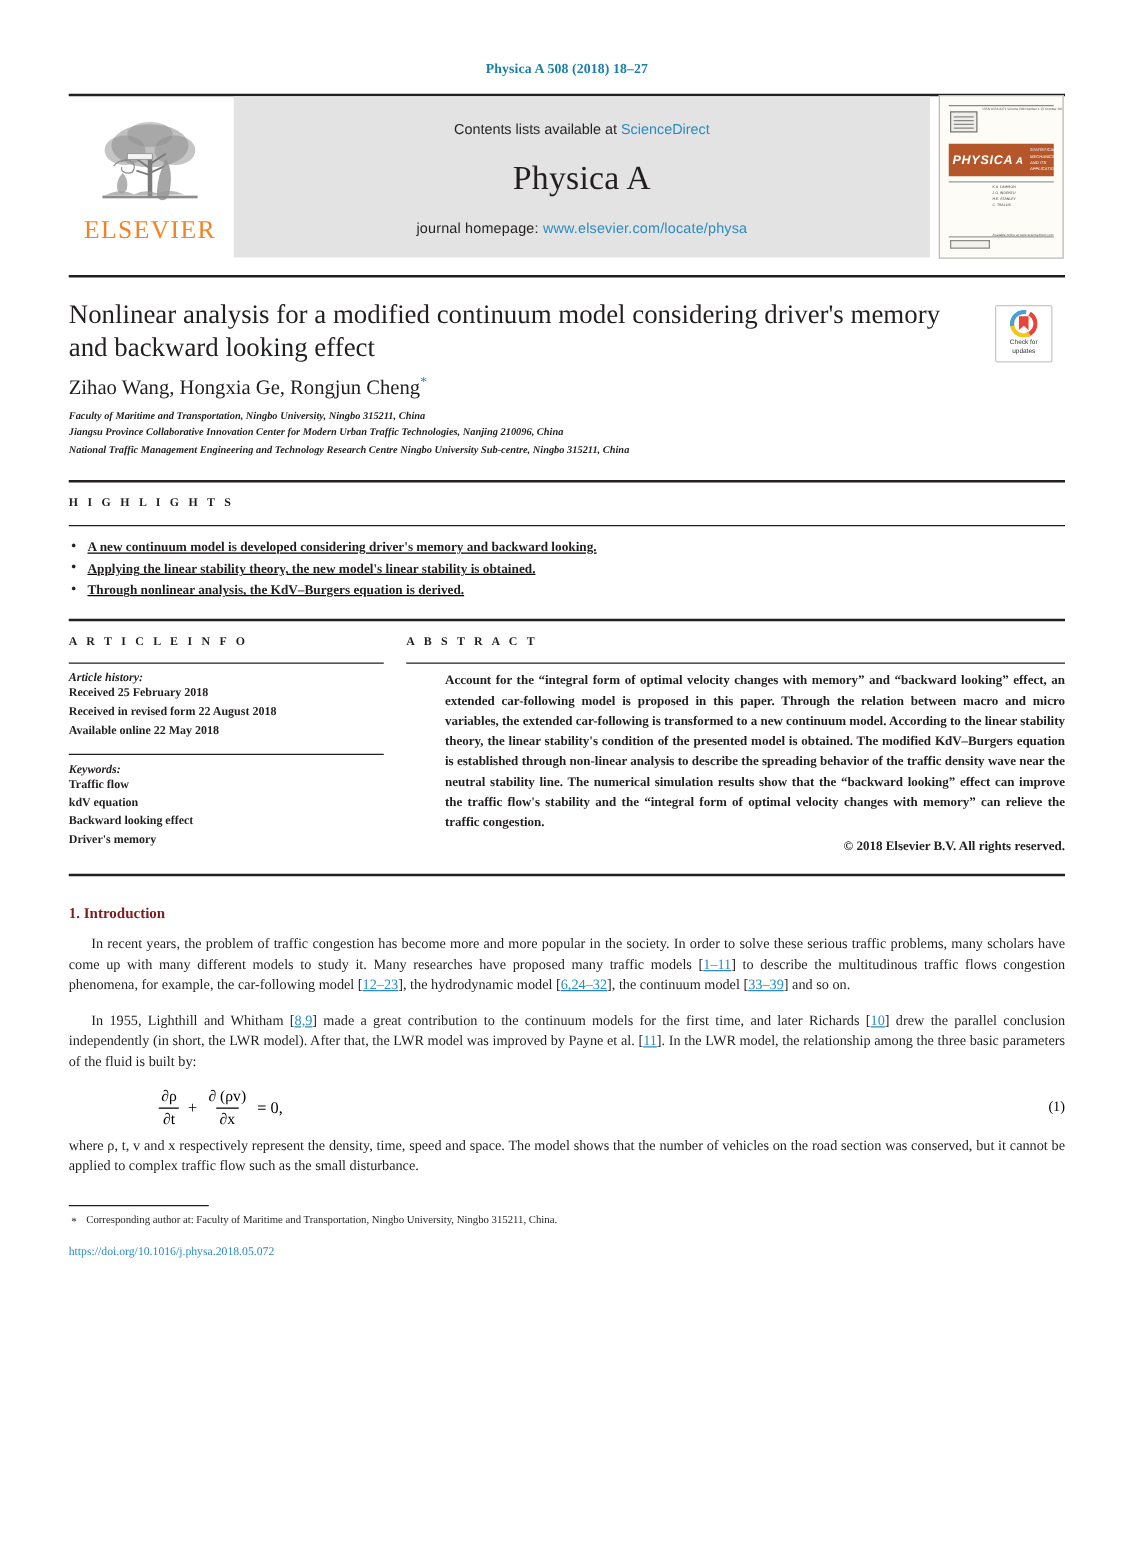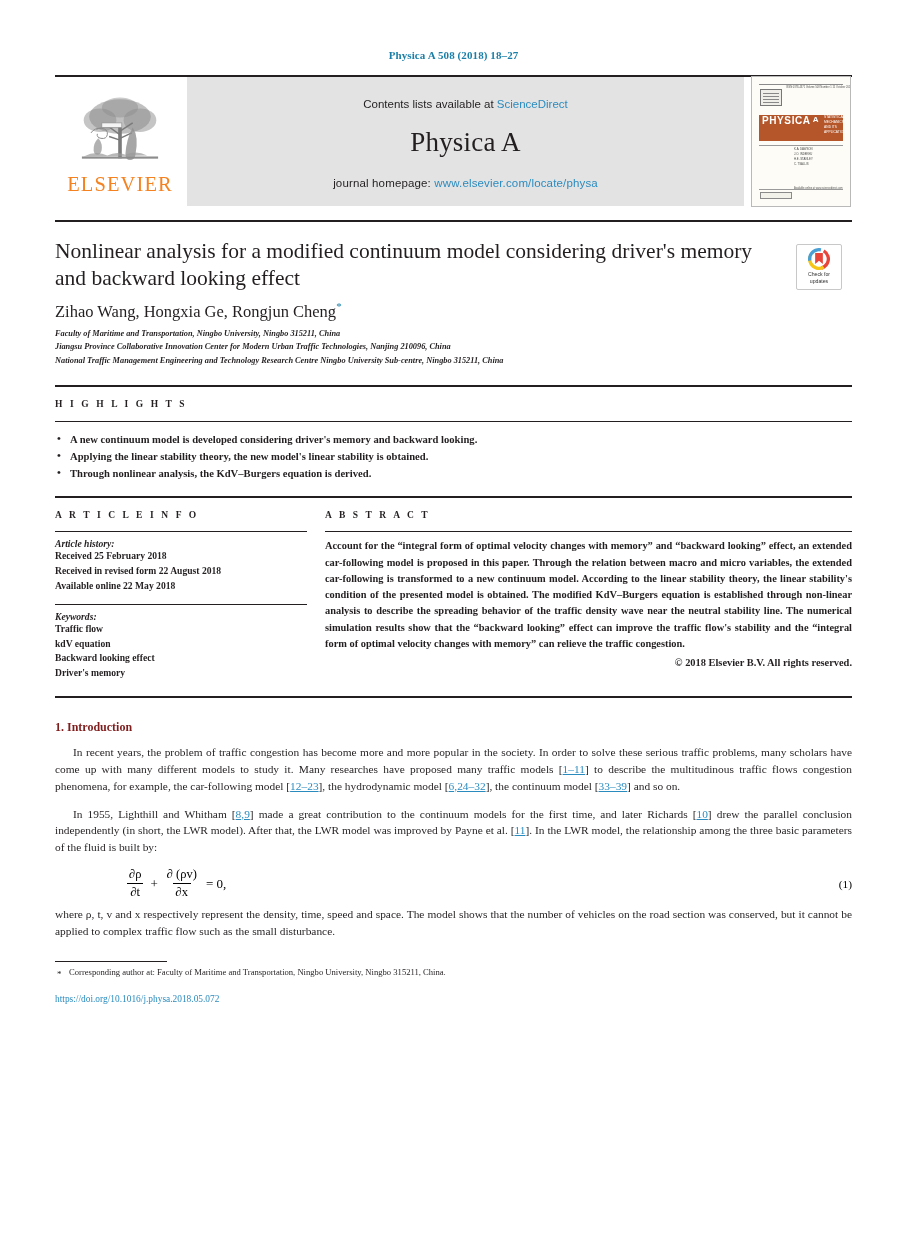--- a/index.html
+++ b/index.html
@@ -98,21 +98,21 @@
     position: relative;
     overflow: hidden;
   }
   .cv-toprule { position:absolute; top:7px; left:7px; right:7px; height:1px; background:#8a8a8a; }
   .cv-micro { position:absolute; font-size:2.6px; color:#555; font-family:"Liberation Sans",sans-serif; white-space:nowrap; }
   .cv-box { position:absolute; top:12px; left:8px; width:22px; height:17px; border:.7px solid #777; background:#efeee8; }
   .cv-box i { position:absolute; left:2px; right:2px; height:1px; background:#888; }
   .cv-band {
     position:absolute; top:38px; left:7px; right:7px; height:26px;
     background:#b4562a;
-    display:flex; align-items:flex-start;
+    display:flex; align-items:center;font-style:italic;
   }
   .cv-band .ttl {
     color:#fff; font-family:"Liberation Sans",sans-serif; font-weight:bold;
     font-size:10px; letter-spacing:.6px; margin-left:3px;
   }
   .cv-band .sub {
     color:#fff; font-family:"Liberation Sans",sans-serif; font-size:3.3px;
     line-height:1.5; margin-left:5px;
   }
   .cv-rule { position:absolute; left:7px; right:7px; height:1px; background:#9a9a9a; }
@@ -169,21 +169,21 @@
   .hl-rule { border-top: 2.2px solid #231f20; margin-top: 18px; }
   .sec-label {
     font-family: "Liberation Serif", serif;
     font-weight: bold;
     font-size: 9.5px;
     letter-spacing: 2.6px;
     padding-top: 12px;
     color: #231f20;
   }
   .thin-rule { border-top: 1.1px solid #231f20; margin-top: 12px; }
-  .hl-list { list-style: none; margin: 9px 0 0; padding: 0; }
+  .hl-list { list-style: none; margin: 9px 0 0; padding: 0; text-decoration: underline; }
   .hl-list li {
     font-family: "Liberation Serif", serif;
     font-weight: bold;
     font-size: 10.6px;
     line-height: 1.62;
     padding-left: 15px;
     position: relative;
     color: #231f20;
   }
   .hl-list li::before {
@@ -210,20 +210,21 @@
     font-size: 9.6px; line-height: 1.52; color: #231f20;
   }
   .abs-text {
     font-family: "Liberation Serif", serif;
     font-weight: bold;
     font-size: 10.4px;
     line-height: 1.56;
     text-align: justify;
     margin-top: 6px;
     color: #231f20;
+    margin-left: 31px;
   }
   .abs-copy {
     font-family: "Liberation Serif", serif;
     font-weight: bold;
     font-size: 10.4px;
     text-align: right;
     margin-top: 5px;
     color: #231f20;
   }
 

